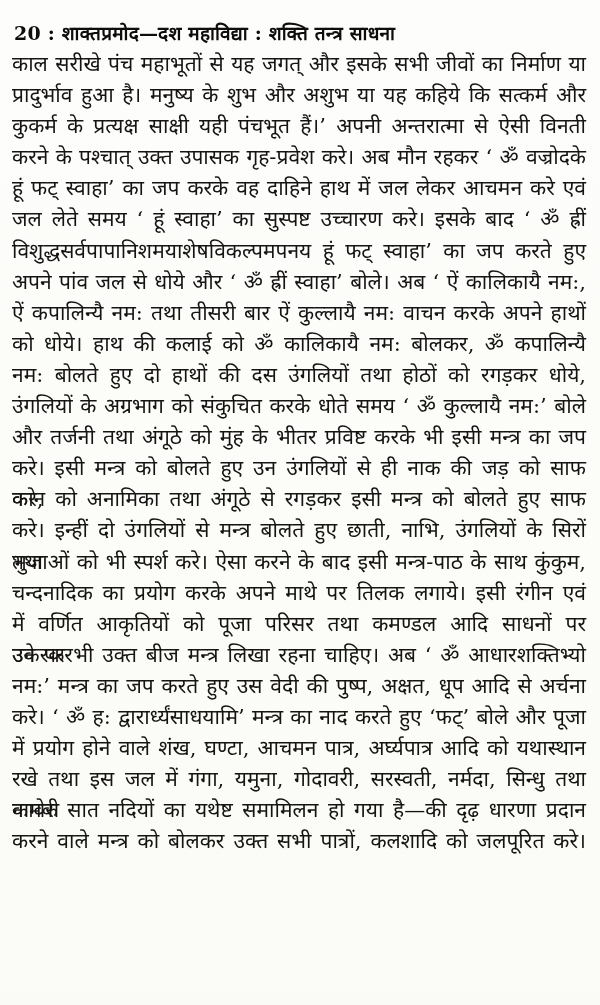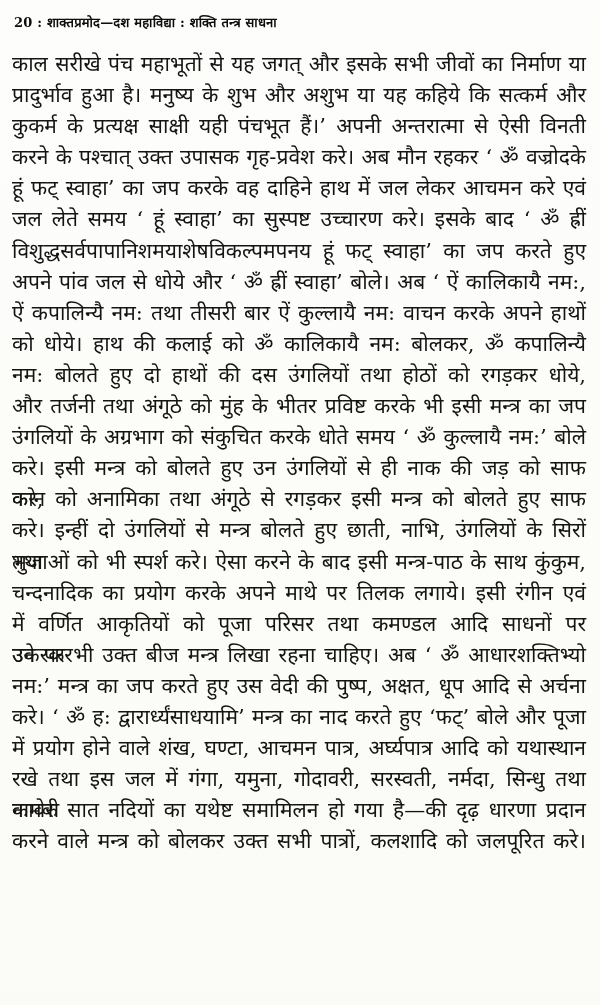--- a/index.html
+++ b/index.html
@@ -16,24 +16,24 @@
     position: relative;
     width: 600px;
     height: 1005px;
     background: linear-gradient(180deg, #fdfdfb 0%, #fcfcf9 60%, #fafaf6 100%);
     color: #141210;
     font-family: "DejaVu Serif", "Liberation Serif", serif;
     box-sizing: border-box;
   }
   .running-header {
     position: absolute;
-    top: 13px;
+    top: 20px;
     left: 14px;
     right: 18px;
-    font-size: 13px;
+    font-size: 19px;
     font-weight: 700;
     letter-spacing: 0.2px;
     white-space: nowrap;
     color: #0e0d0b;
   }
   .body-text {
     position: absolute;
     top: 49px;
     left: 12px;
     right: 14px;
@@ -96,24 +96,24 @@
       <div class="text-line">
         <span>ऐं कपालिन्यै नम: तथा तीसरी बार ऐं कुल्लायै नम: वाचन करके अपने हाथों</span>
       </div>
       <div class="text-line">
         <span>को धोये। हाथ की कलाई को ॐ कालिकायै नम: बोलकर, ॐ कपालिन्यै</span>
       </div>
       <div class="text-line">
         <span>नम: बोलते हुए दो हाथों की दस उंगलियों तथा होठों को रगड़कर धोये,</span>
       </div>
       <div class="text-line">
-        <span>और तर्जनी तथा अंगूठे को मुंह के भीतर प्रविष्ट करके भी इसी मन्त्र का जप</span>
+        <span>उंगलियों के अग्रभाग को संकुचित करके धोते समय ‘ ॐ कुल्लायै नम:’ बोले</span>
       </div>
       <div class="text-line">
-        <span>उंगलियों के अग्रभाग को संकुचित करके धोते समय ‘ ॐ कुल्लायै नम:’ बोले</span>
+        <span>और तर्जनी तथा अंगूठे को मुंह के भीतर प्रविष्ट करके भी इसी मन्त्र का जप</span>
       </div>
       <div class="text-line">
         <span>करे। इसी मन्त्र को बोलते हुए उन उंगलियों से ही नाक की जड़ को साफ करे,</span>
       </div>
       <div class="text-line">
         <span>कान को अनामिका तथा अंगूठे से रगड़कर इसी मन्त्र को बोलते हुए साफ</span>
       </div>
       <div class="text-line">
         <span>करे। इन्हीं दो उंगलियों से मन्त्र बोलते हुए छाती, नाभि, उंगलियों के सिरों तथा</span>
       </div>

